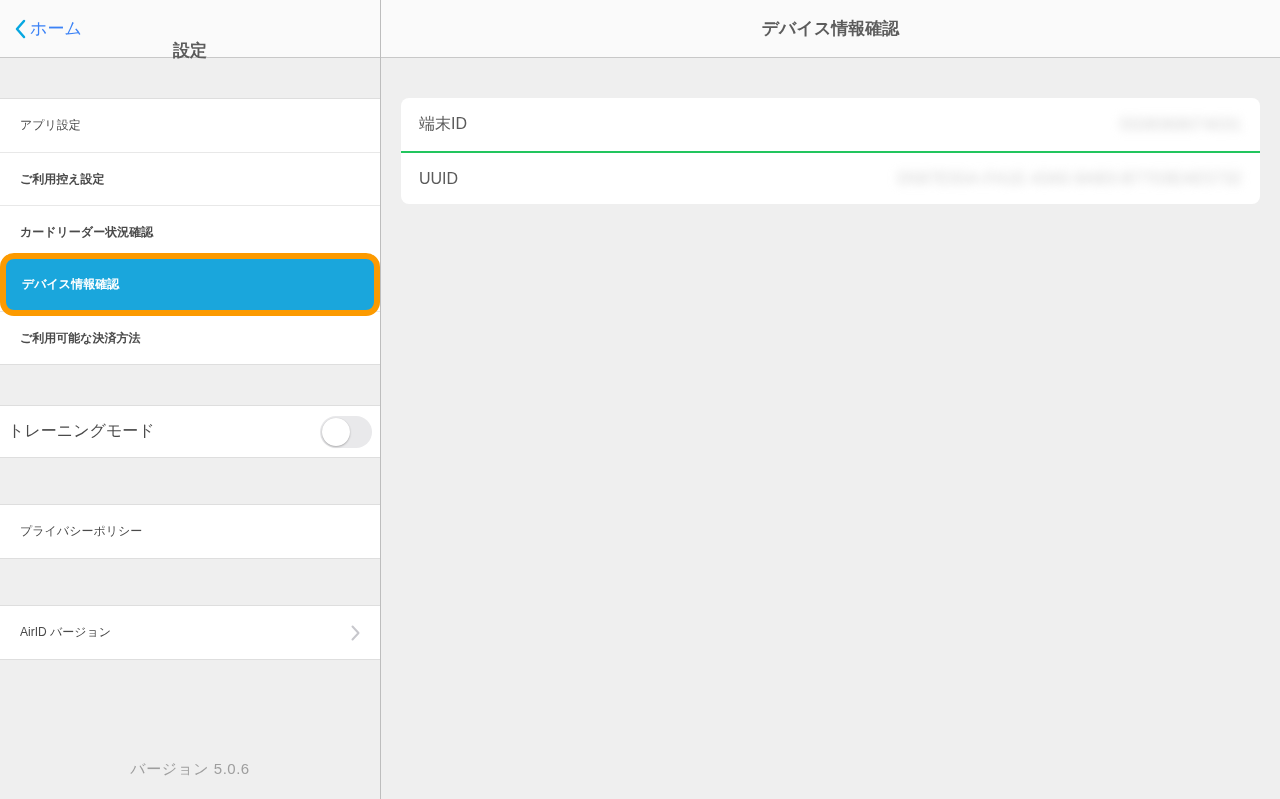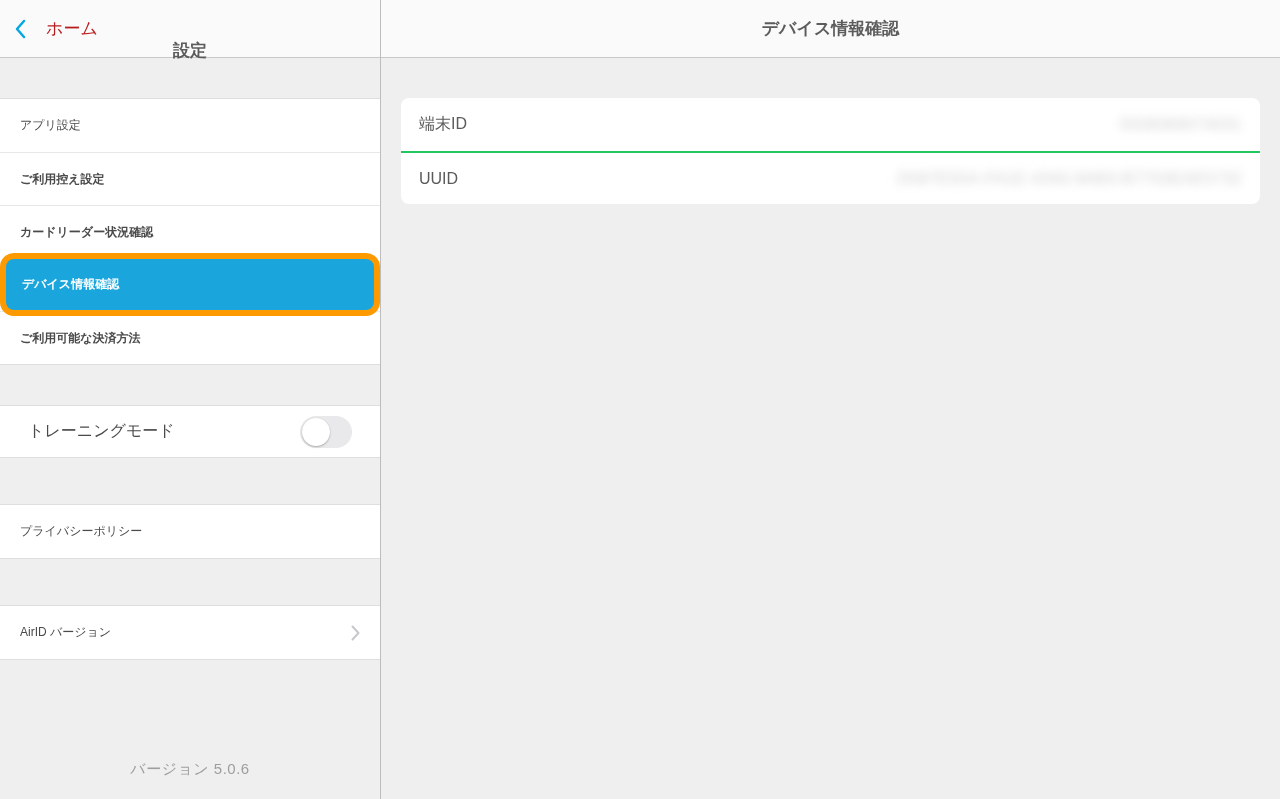--- a/index.html
+++ b/index.html
@@ -33,22 +33,22 @@
       height: 58px;
       display: flex;
       align-items: center;
       background: #fafafa;
       border-bottom: 1px solid #c8c8c8;
       position: relative;
     }
     .back-link {
       display: flex;
       align-items: center;
-      gap: 20px;
-      color: #b91c1c;
+      gap: 4px;
+      color: #3b82f6;
       font-size: 17px;
       padding-left: 14px;
       cursor: pointer;
     }
     .back-chevron {
       width: 12px;
       height: 20px;
     }
     .sidebar-title {
       position: absolute;
@@ -106,21 +106,21 @@
       color: #c7c7cc;
     }
 
     .toggle-item {
       height: 53px;
       background: #ffffff;
       border-top: 1px solid #dedede;
       border-bottom: 1px solid #dedede;
       display: flex;
       align-items: center;
-      padding: 0 28px;
+      padding: 0 8px;
       color: #4a4a4a;
       font-size: 16px;
     }
     .toggle {
       margin-left: auto;
       width: 52px;
       height: 32px;
       border-radius: 16px;
       background: #e9e9eb;
       position: relative;

